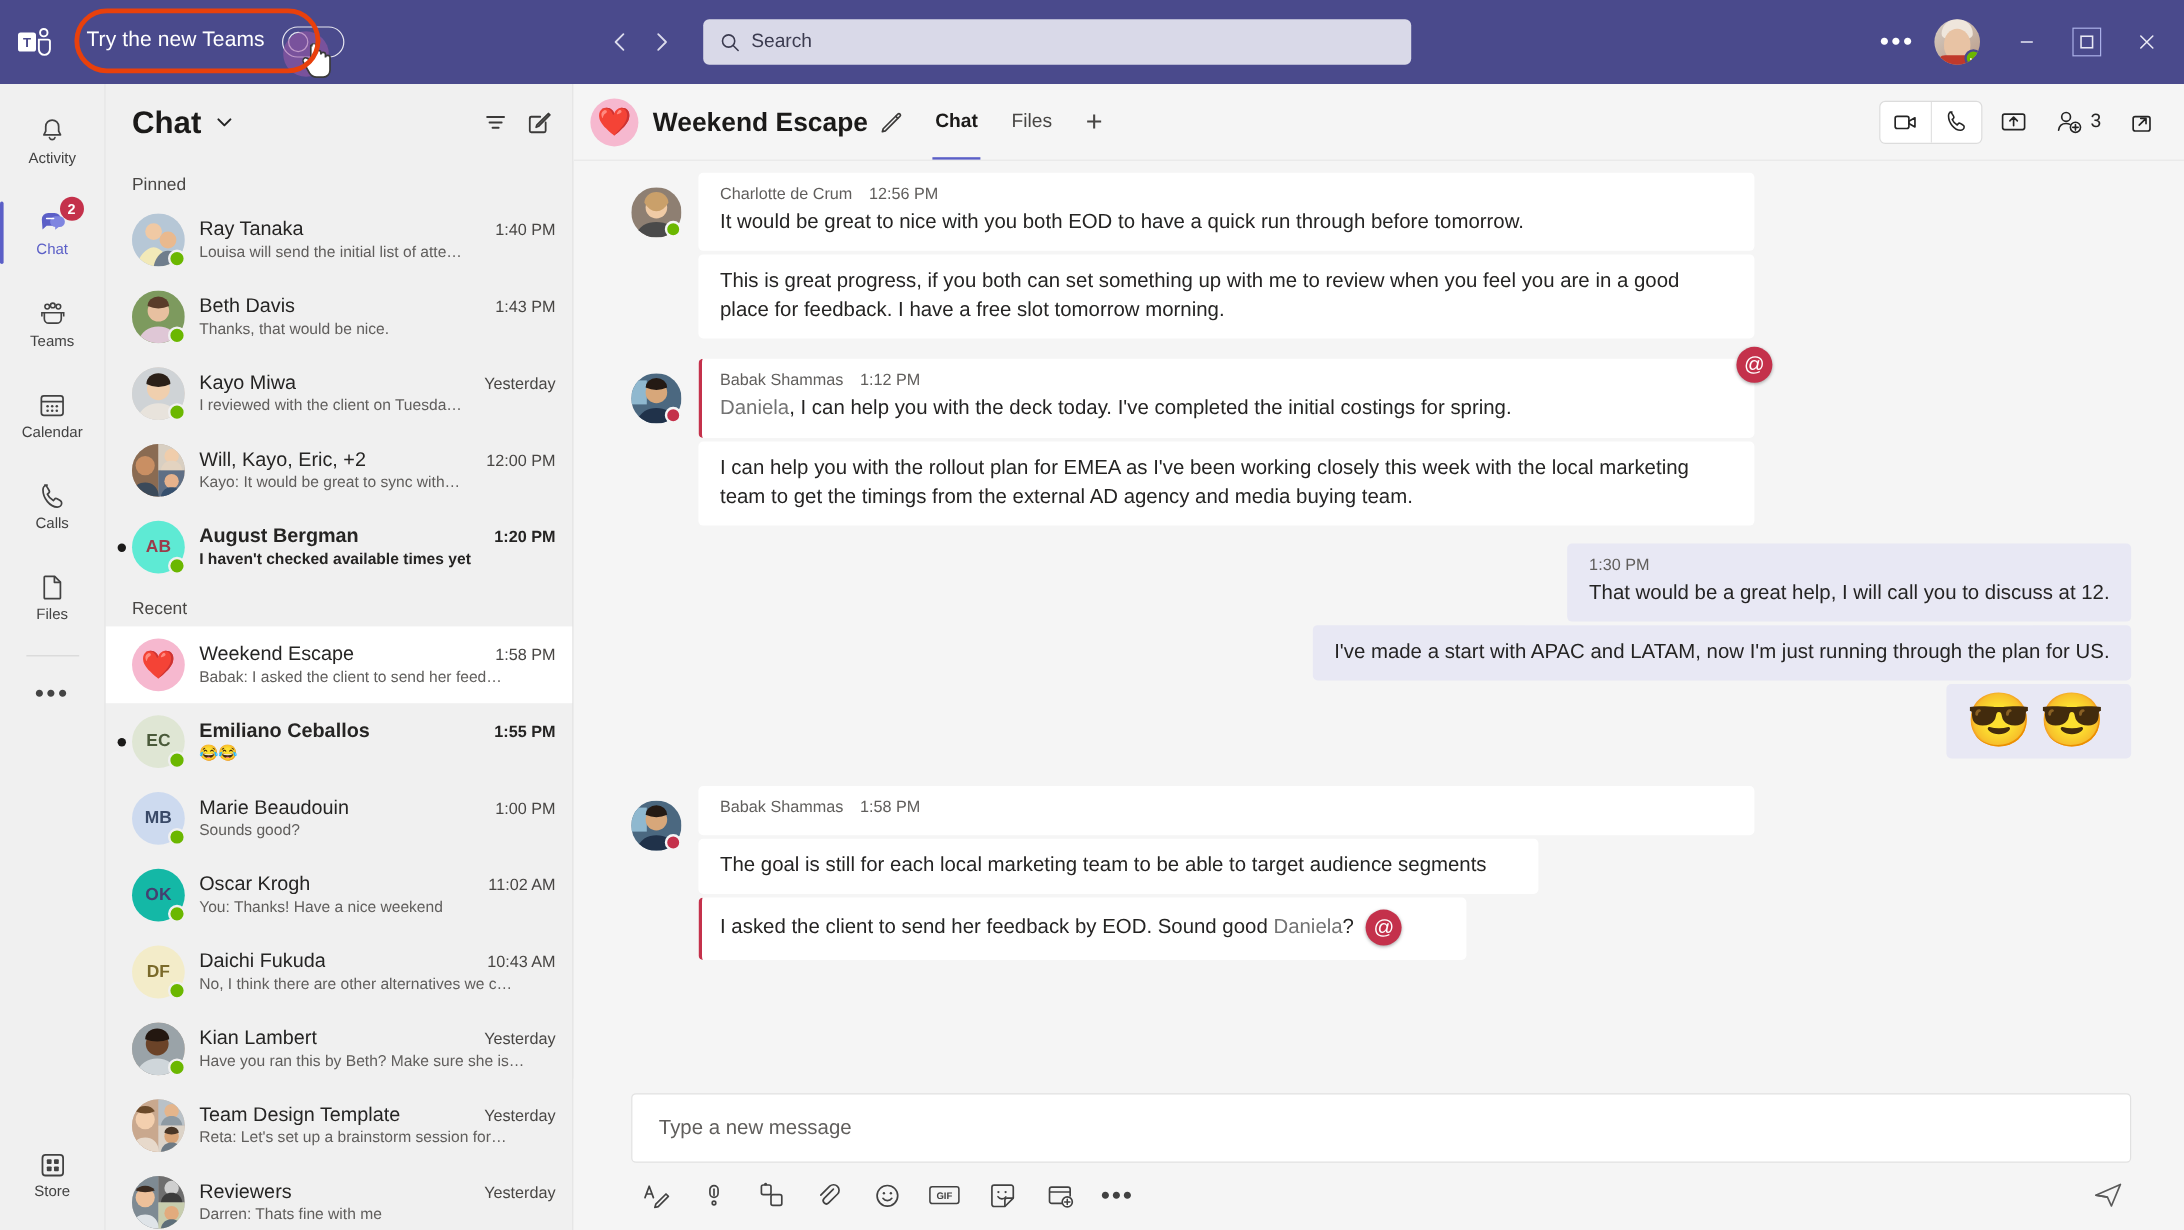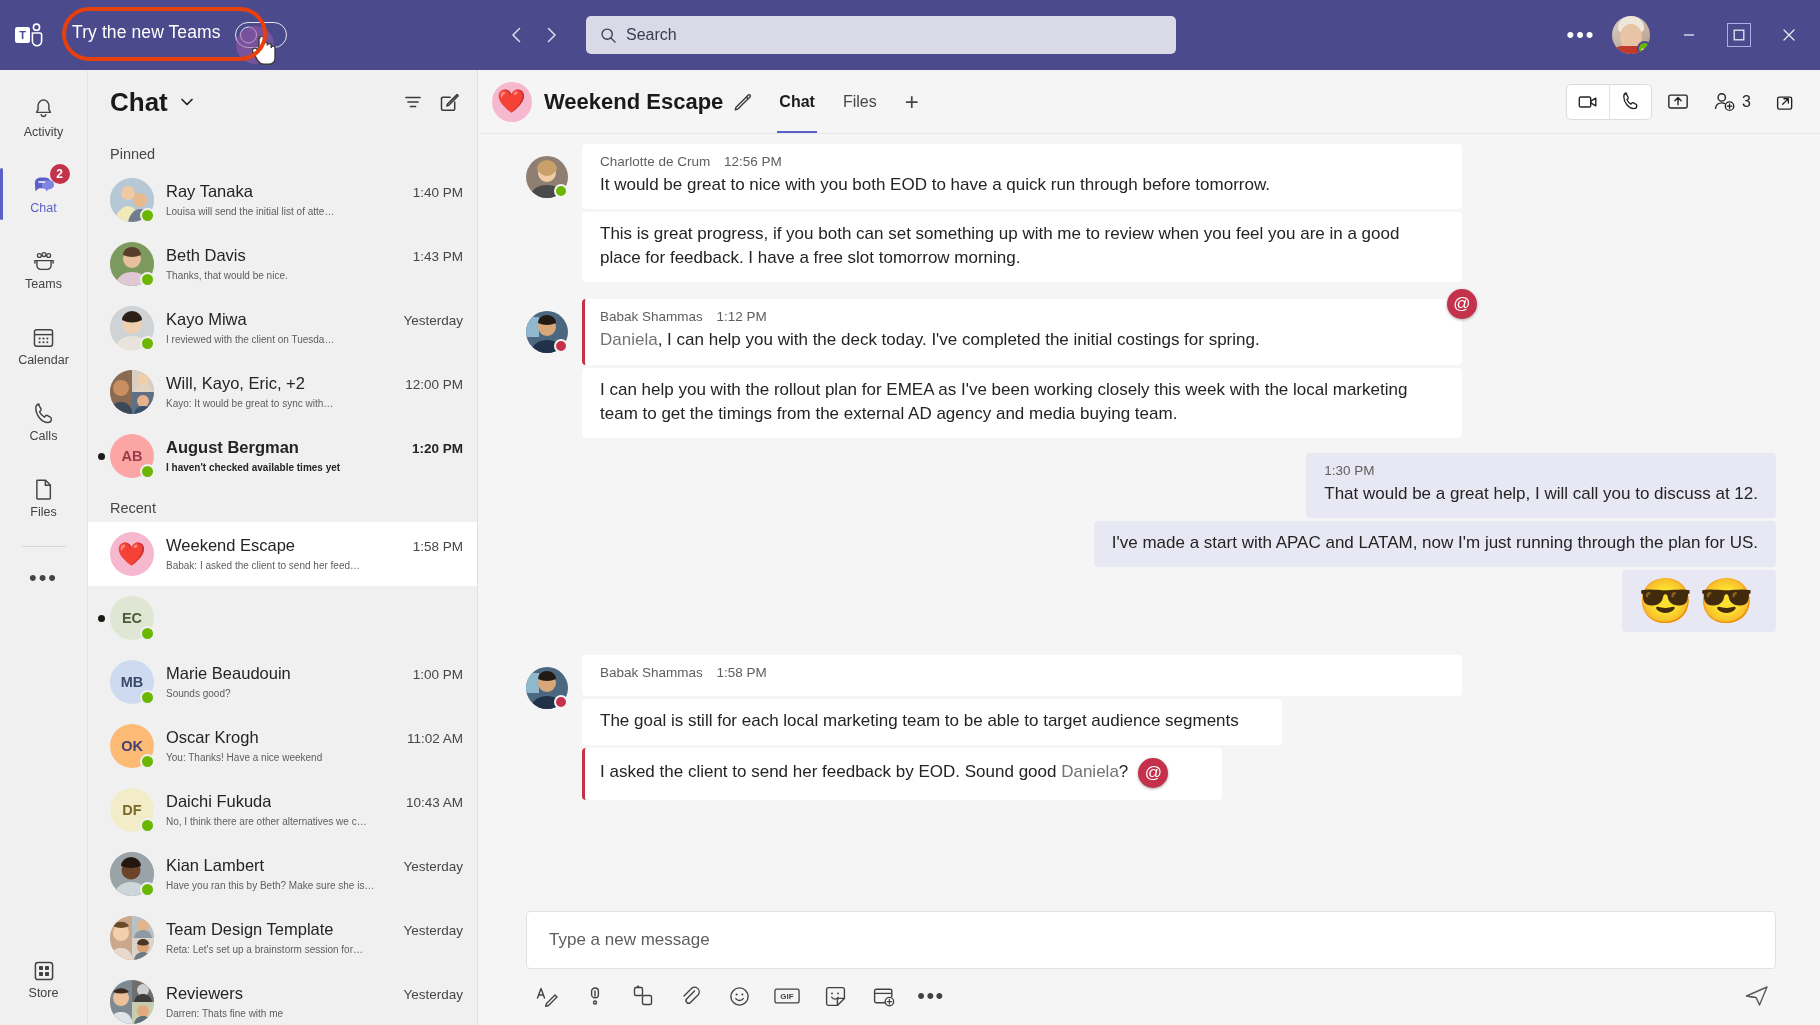--- a/index.html
+++ b/index.html
@@ -100,21 +100,21 @@
         display: flex; align-items: center; justify-content: center; font-size: 14.5px; font-weight: 600; overflow: visible;}
   .av .inner { position:absolute; inset:0; border-radius:50%; overflow:hidden; }
   .av .p { position: absolute; right: -1px; bottom: -1px; width: 15px; height: 15px; border-radius: 50%;
            background: #6bb700; border: 2px solid #f0f0f0; }
   .cl-text { flex: 1; min-width: 0; }
   .cl-row1 { display: flex; align-items: baseline; }
   .cl-name { font-size: 16.5px; color: #252423; white-space: nowrap; overflow: hidden; text-overflow: ellipsis; }
   .cl-item.unread .cl-name { font-weight: 700; }
   .cl-time { margin-left: auto; font-size: 13.5px; color: #484644; padding-left: 8px; white-space: nowrap; }
   .cl-item.unread .cl-time { font-weight: 700; color:#252423; }
-  .cl-prev { font-size: 10px; color: #605e5c; white-space: nowrap; overflow: hidden; text-overflow: ellipsis; margin-top: 11px; }
+  .cl-prev { font-size: 13px; color: #605e5c; white-space: nowrap; overflow: hidden; text-overflow: ellipsis; margin-top: 11px; }
   .cl-item.unread .cl-prev { font-weight: 700; color: #252423; }
 
   
   .main { flex: 1; display: flex; flex-direction: column; background: #f5f5f5; min-width: 0; }
   .ch-head { height: 64px; display: flex; align-items: center; padding: 0 16px 0 14px; background: #f5f5f5;
              border-bottom: 1px solid #e8e8e8; }
   .ch-avatar { width: 40px; height: 40px; border-radius: 50%; background: #f6b8cf; display:flex; align-items:center;
                justify-content:center; font-size: 23px; margin-right: 12px; }
   .ch-title { font-size: 22px; font-weight: 700; color: #1b1a19; }
   .ch-edit { margin: 0 14px 0 10px; display:flex; align-items:center; }
@@ -453,21 +453,21 @@
             <span class="cl-row1">
               <span class="cl-name">Will, Kayo, Eric, +2</span>
               <span class="cl-time">12:00 PM</span>
             </span>
             <span class="cl-prev">Kayo: It would be great to sync with…</span>
           </span>
         </div>
 
         <div class="cl-item unread">
           <span class="cl-unreaddot"></span>
-          <span class="av" style="background:#fca5a5; color:#9b3b4a">
+          <span class="av" style="background:#5eead4; color:#9b3b4a">
             <span>AB</span>
             <span class="p"></span>
           </span>
           <span class="cl-text">
             <span class="cl-row1">
               <span class="cl-name">August Bergman</span>
               <span class="cl-time">1:20 PM</span>
             </span>
             <span class="cl-prev">I haven't checked available times yet</span>
           </span>
@@ -488,40 +488,47 @@
             <span class="cl-prev">Babak: I asked the client to send her feed…</span>
           </span>
         </div>
 
         <div class="cl-item unread">
           <span class="cl-unreaddot"></span>
           <span class="av" style="background:#dfe6d4; color:#4a5a3a">
             <span>EC</span>
             <span class="p"></span>
           </span>
+          <span class="cl-text">
+            <span class="cl-row1">
+              <span class="cl-name">Emiliano Ceballos</span>
+              <span class="cl-time">1:55 PM</span>
+            </span>
+            <span class="cl-prev">😂😂</span>
+          </span>
         </div>
 
         <div class="cl-item">
           <span class="cl-dotspace"></span>
           <span class="av" style="background:#cddaef; color:#3a4a68">
             <span>MB</span>
             <span class="p"></span>
           </span>
           <span class="cl-text">
             <span class="cl-row1">
               <span class="cl-name">Marie Beaudouin</span>
               <span class="cl-time">1:00 PM</span>
             </span>
             <span class="cl-prev">Sounds good?</span>
           </span>
         </div>
 
         <div class="cl-item">
           <span class="cl-dotspace"></span>
-          <span class="av" style="background:#fdba74; color:#444070">
+          <span class="av" style="background:#14b8a6; color:#444070">
             <span>OK</span>
             <span class="p"></span>
           </span>
           <span class="cl-text">
             <span class="cl-row1">
               <span class="cl-name">Oscar Krogh</span>
               <span class="cl-time">11:02 AM</span>
             </span>
             <span class="cl-prev">You: Thanks! Have a nice weekend</span>
           </span>

